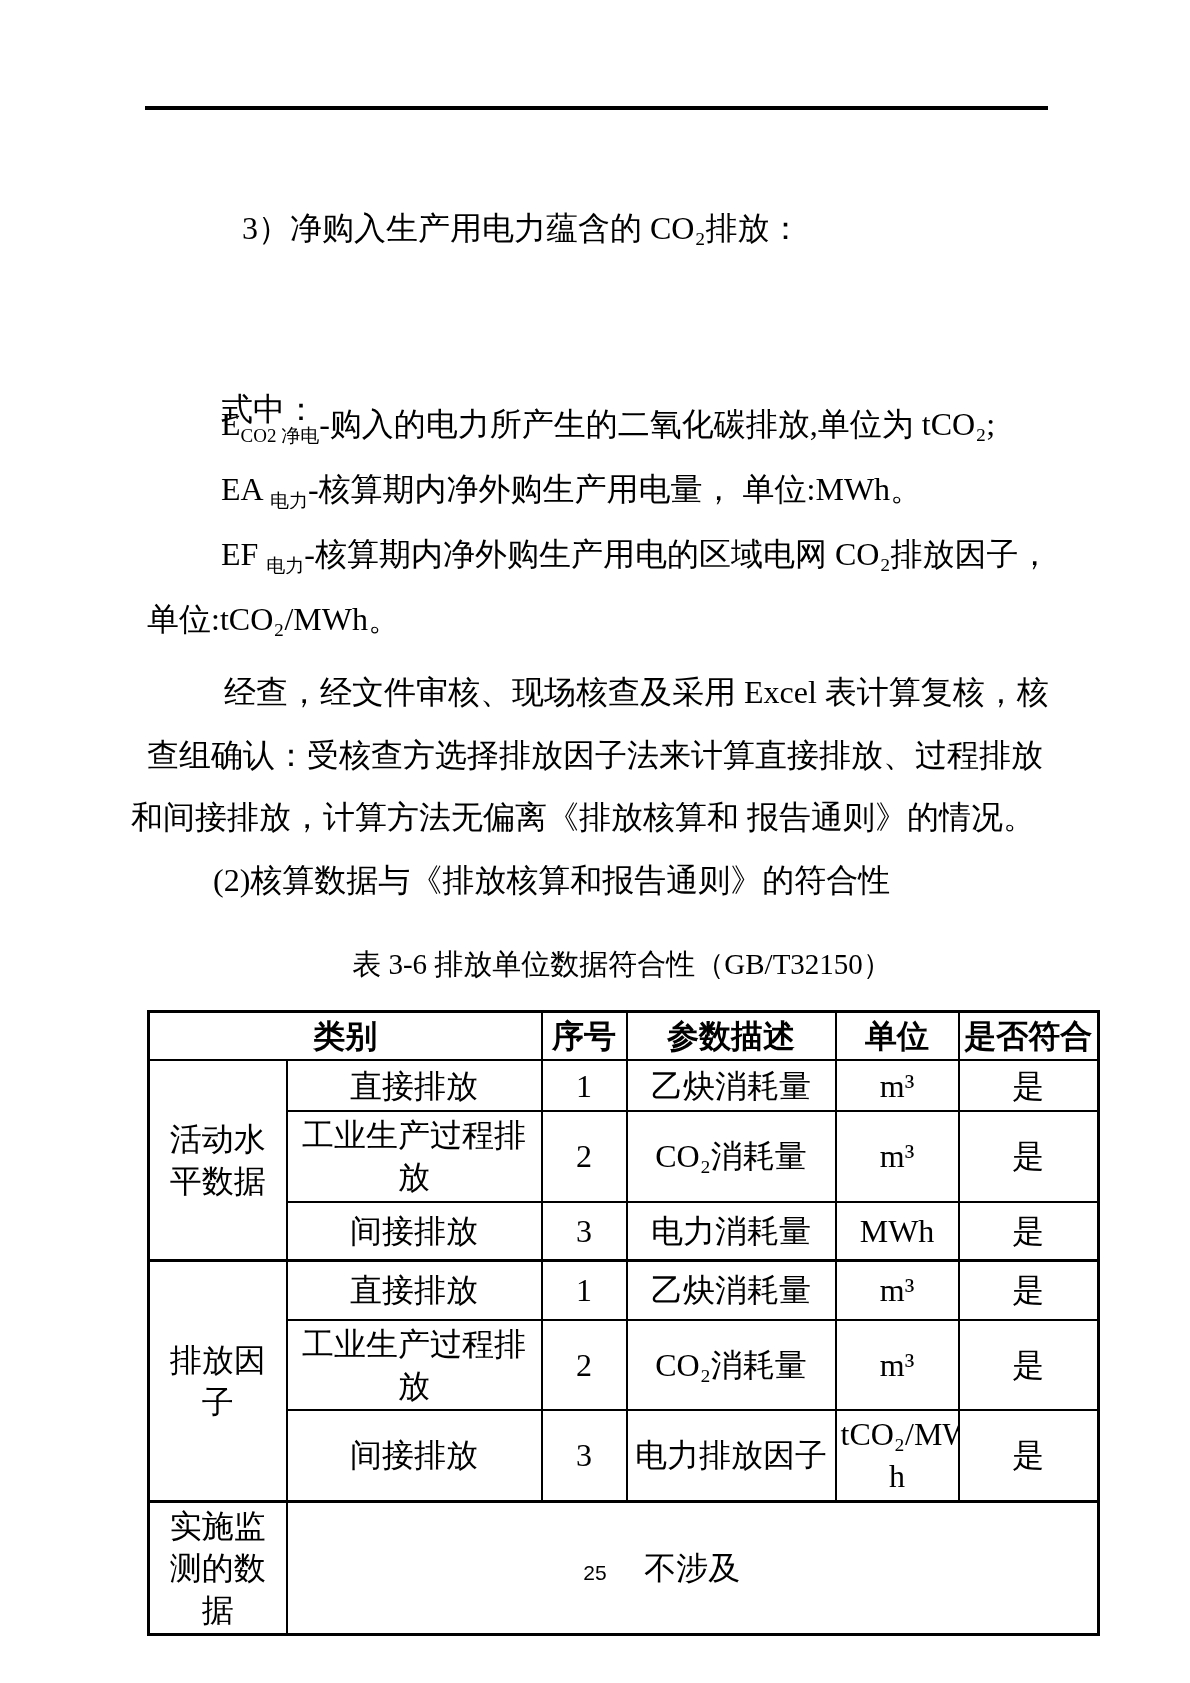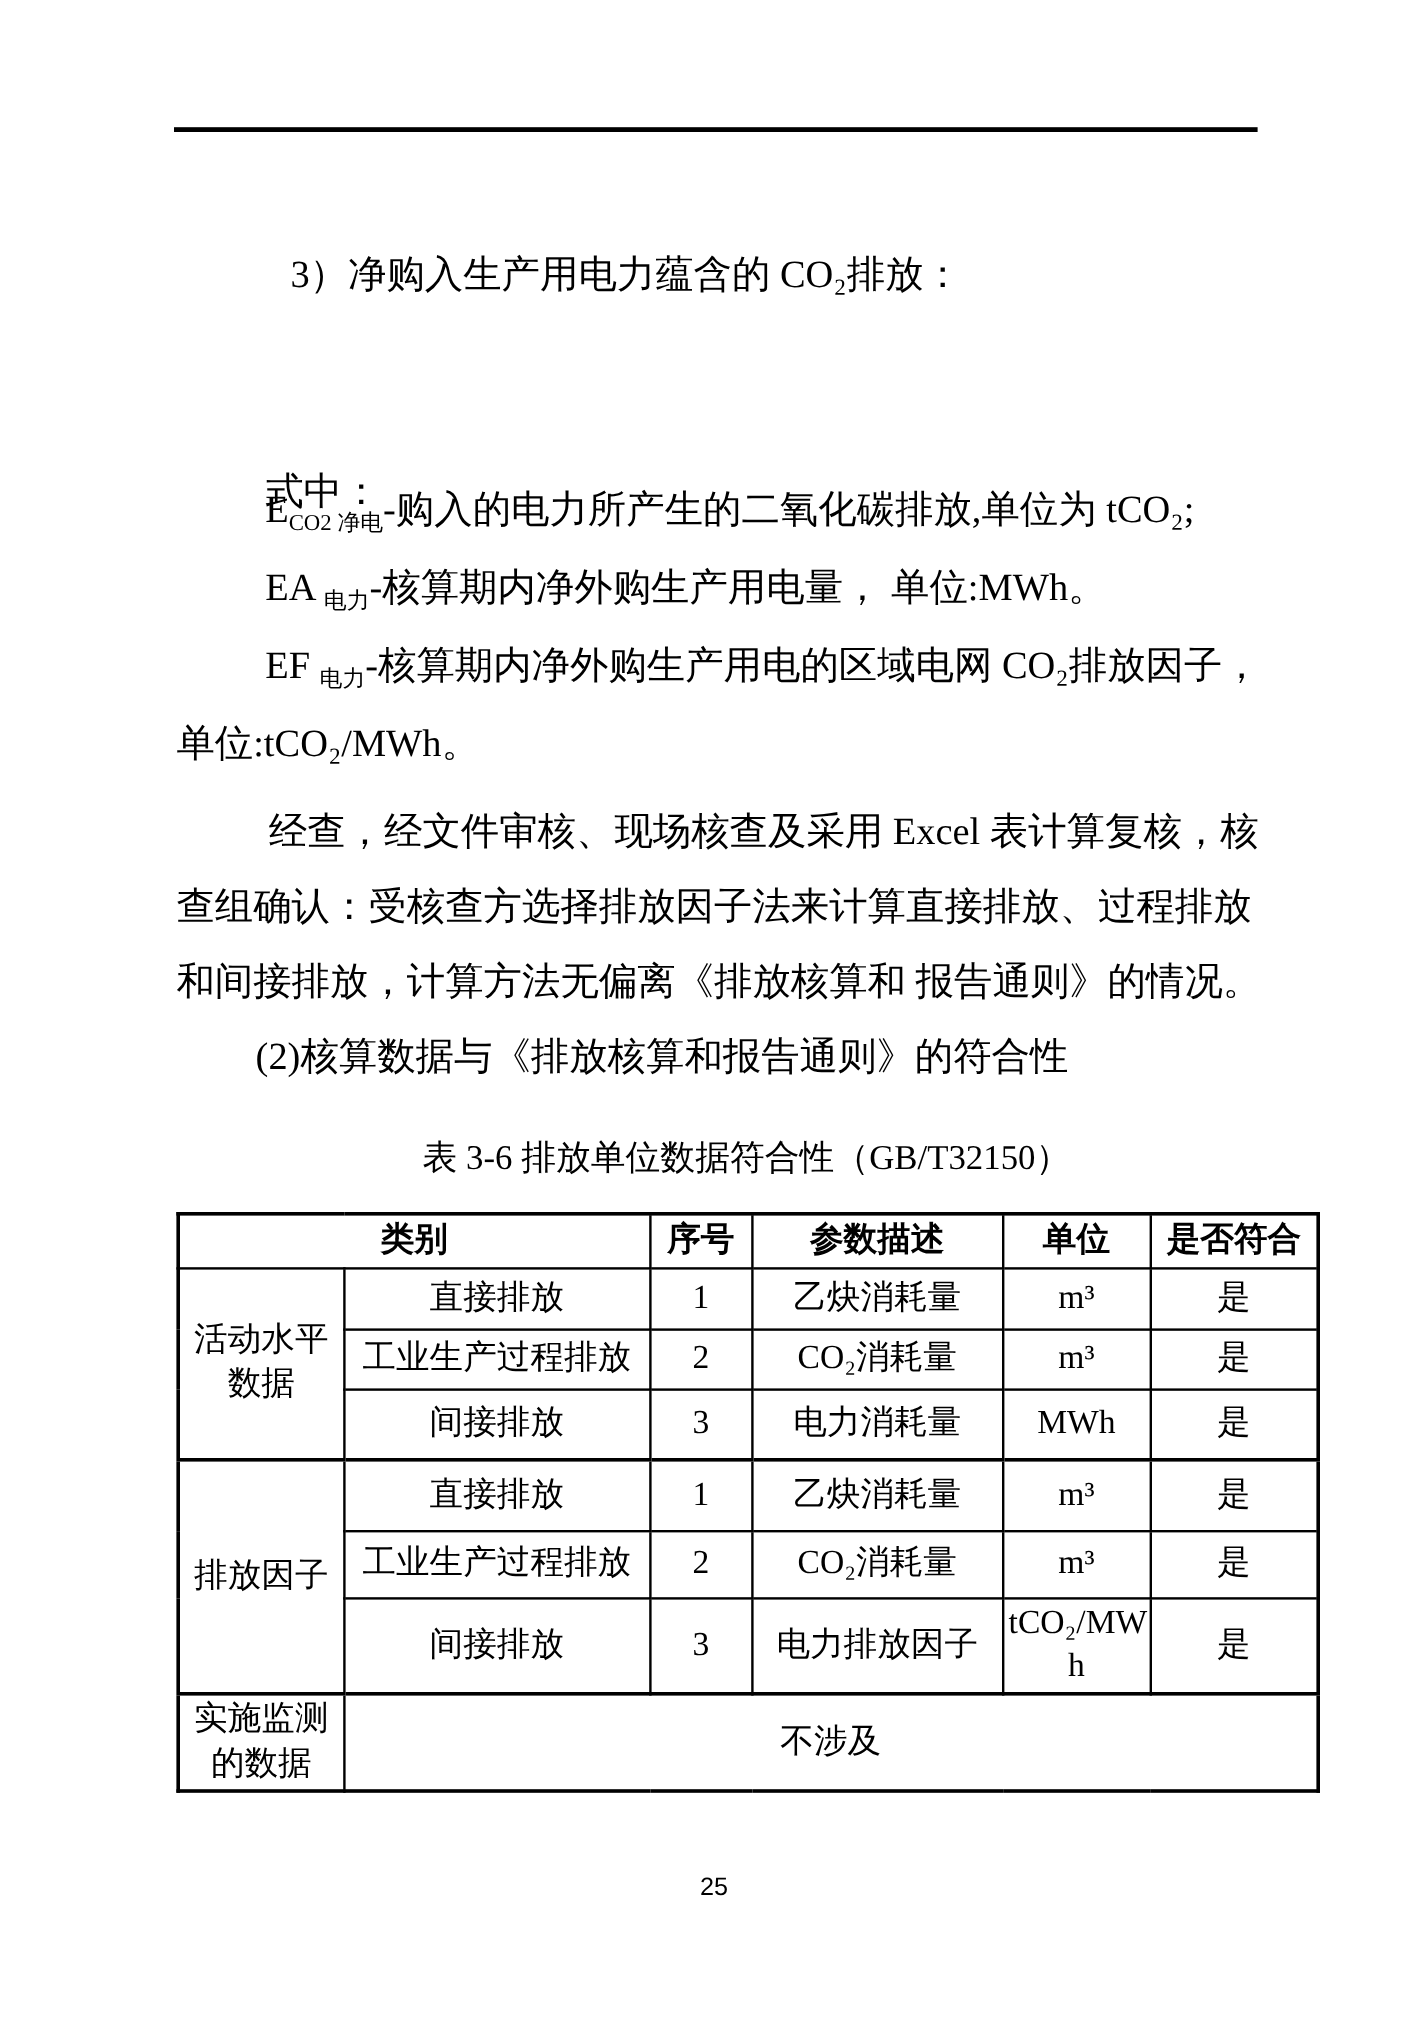--- a/index.html
+++ b/index.html
@@ -35,21 +35,21 @@
   }
   table.data-table {
     position:absolute; left:147px; top:1010px;
     width:950px;
     border-collapse:collapse;
     table-layout:fixed;
     border:3px solid #000;
   }
   table.data-table th, table.data-table td {
     border:2px solid #000;
-    font-size:28px;
+    font-size:32px;
     text-align:center;
     vertical-align:middle;
     line-height:1.32;
     padding:2px 4px;
     overflow:hidden;
     margin-left:32px;
   }
   table.data-table th { font-weight:bold; height:45px; }
   th.cat-header { padding-right:144px; }
   td.left { text-align:left; padding-left:14px; }
@@ -99,21 +99,21 @@
   <div class="line" style="left:147px; top:599px;">
     <span>单位:tCO₂/MWh。</span>
   </div>
 
   <div class="line" style="left:224px; top:672px;">
     <span>经查，经文件审核、现场核查及采用 Excel 表计算复核，核</span>
   </div>
   <div class="line" style="left:147px; top:735px;font-family:Liberation Serif, serif;">
     <span>查组确认：受核查方选择排放因子法来计算直接排放、过程排放</span>
   </div>
-  <div class="line" style="left:147px; top:797px;">
+  <div class="line" style="left:131px; top:797px;">
     <span>和间接排放，计算方法无偏离《排放核算和 报告通则》的情况。</span>
   </div>
 
   <div class="line" style="left:213px; top:860px;">
     <span>(2)核算数据与《排放核算和报告通则》的符合性</span>
   </div>
 
   <div class="tbl-title">
     <span>表 3-6 排放单位数据符合性（GB/T32150）</span>
   </div>

